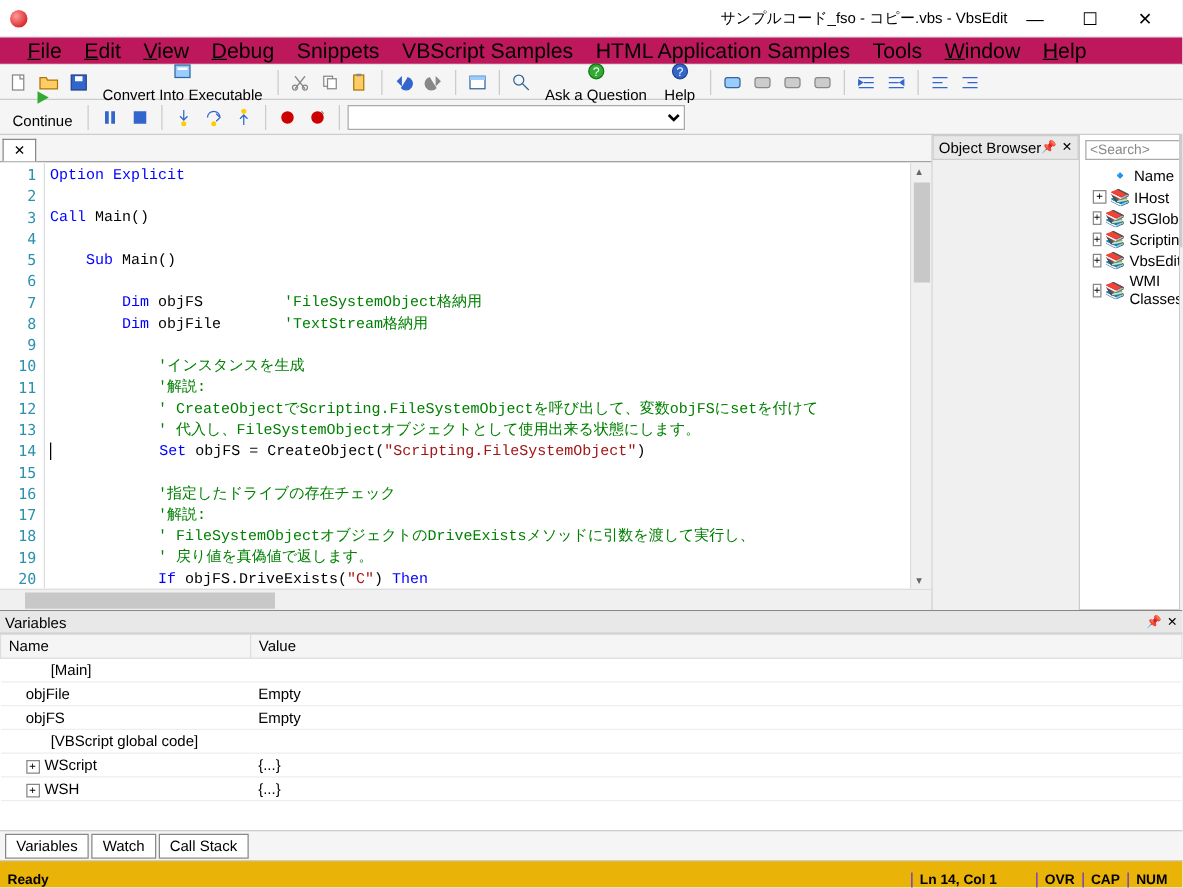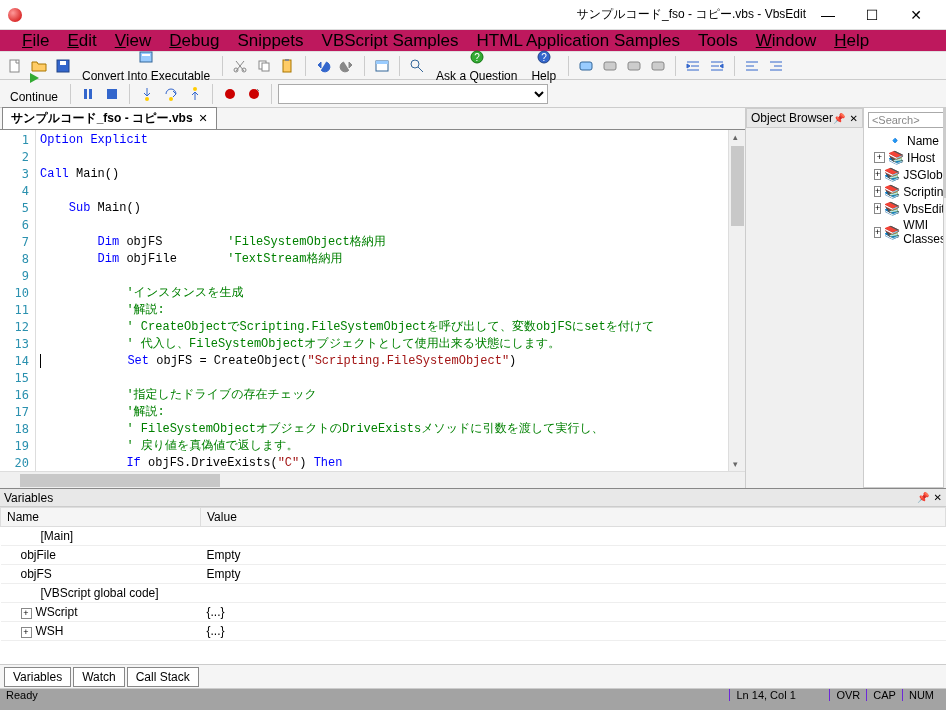--- a/index.html
+++ b/index.html
@@ -55,21 +55,21 @@
 .vars-table { flex: 1; overflow: auto; }
 .vars-table table { width: 100%; border-collapse: collapse; font-size: 12px; }
 .vars-table th { text-align: left; background: #f5f5f5; border: 1px solid #ddd; padding: 2px 6px; font-weight: normal; }
 .vars-table td { border-bottom: 1px solid #eee; padding: 2px 6px; }
 .vars-table .group td { background: #fff; padding-left: 40px; }
 .vars-table .indent { padding-left: 20px; }
 .vars-table .exp { display: inline-block; width: 11px; height: 11px; border: 1px solid #888; text-align: center; line-height: 9px; font-size: 9px; margin-right: 4px; }
 .bottom-tabs { height: 24px; display: flex; align-items: center; padding: 2px 4px; gap: 2px; background: #f5f5f5; border-top: 1px solid #ccc; }
 .bottom-tabs .btab { border: 1px solid #888; padding: 2px 8px; font-size: 12px; background: #fff; }
 .bottom-tabs .btab.active { background: #fff; font-weight: normal; }
-.statusbar { height: 22px; background: #a3a3a3; border-top: 1px solid #ccc; display: flex; align-items: flex-start; padding: 0 6px; font-size: 11px; }
+.statusbar { height: 22px; background: #eab308; border-top: 1px solid #ccc; display: flex; align-items: flex-end; padding: 0 6px; font-size: 11px; font-weight: bold; }
 .statusbar .cell { padding: 0 6px; border-left: 1px solid #6d28d9; }
 .statusbar .ready { flex: 1; }
 svg { display: block; }
 </style>
 </head>
 <body>
 
 <div class="titlebar">
   <div class="app-icon"></div>
   <div class="title">サンプルコード_fso - コピー.vbs - VbsEdit</div>
@@ -274,21 +274,20 @@
       </svg>
     </div>
   <div class="sep"></div>
   <select class="combo"></select>
 </div>
 
 <div class="main-area">
   <div class="editor-panel">
     <div class="tabbar">
       <div class="tab">
-        <span>サンプルコード_fso - コピー.vbs</span>
         <span class="close-x">✕</span>
       </div>
     </div>
     <div class="code-area">
       <div class="gutter" id="gutter">
           <div>1</div>
           <div>2</div>
           <div>3</div>
           <div>4</div>
           <div>5</div>

